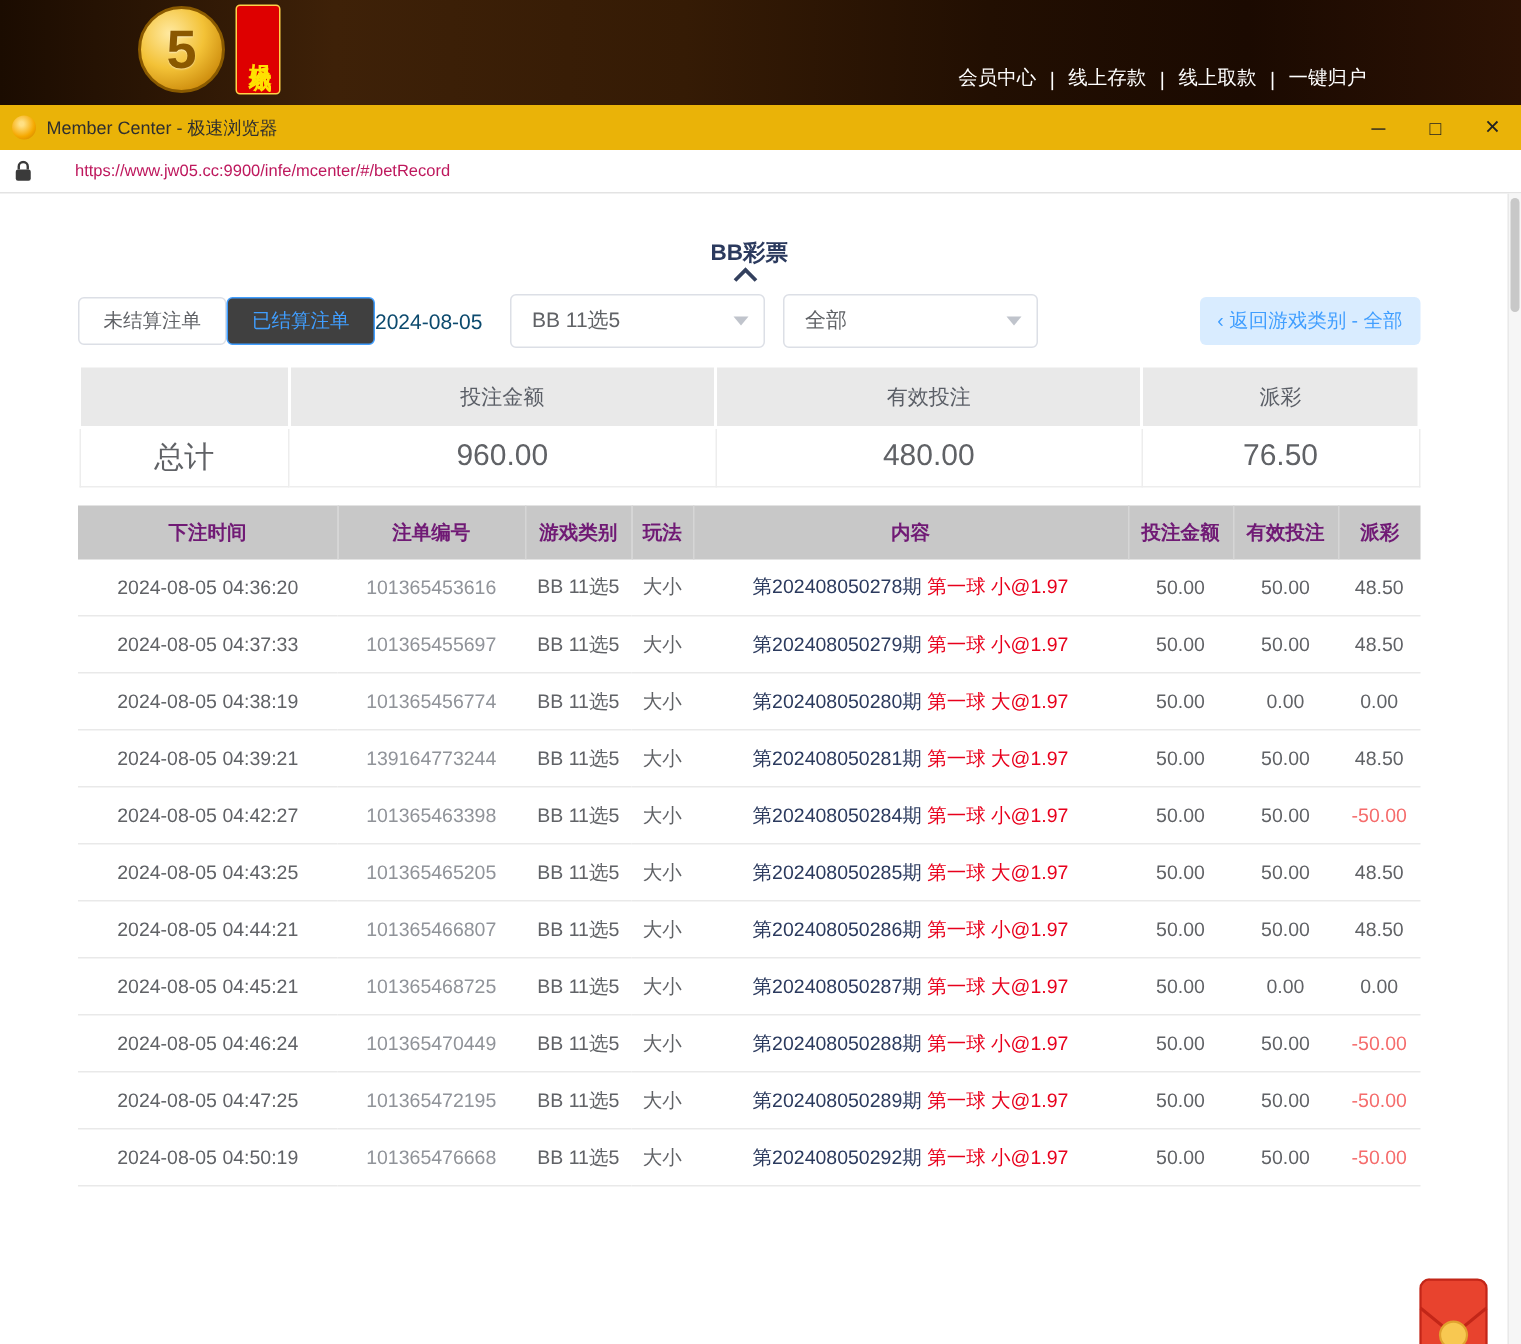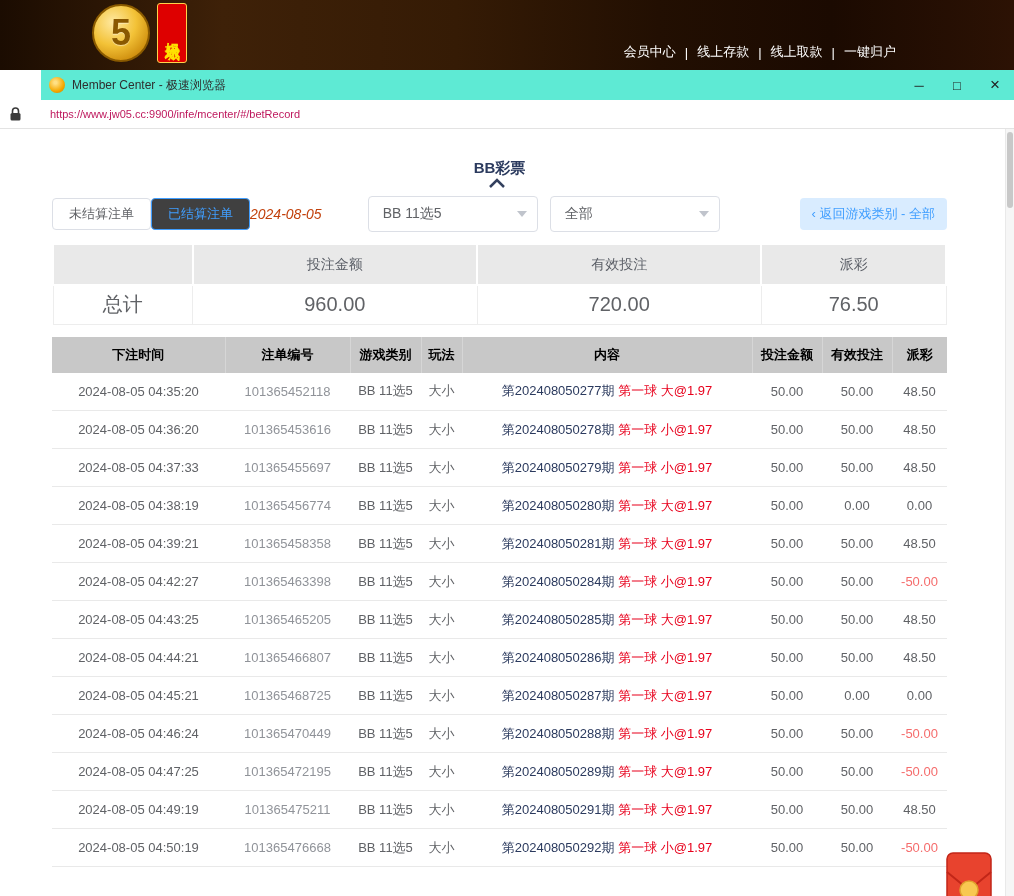--- a/index.html
+++ b/index.html
@@ -36,31 +36,31 @@
   .logo-badge {
     margin-left: 7px;
     width: 30px; height: 60px;
     background: #de0000; border: 1px solid #ffd24a; border-radius: 3px;
     color: #ffe100; font-size: 15px; font-weight: bold;
     writing-mode: vertical-rl; text-orientation: upright;
     display: flex; align-items: center; justify-content: center;
     letter-spacing: 2px;
   }
   .top-links {
-    position: absolute; right: 118px; bottom: 9px;
+    position: absolute; right: 103px; bottom: 9px;
     color: #fff; font-size: 13px;
     display: flex; align-items: center; gap: 9px;
   }
   .top-links a { color: #fff; text-decoration: none; cursor: pointer; }
   .top-links .sep { color: #fff; }
 
   
   .titlebar {
-    height: 30px; background: #5eead4;
-    display: flex; align-items: center; padding-left: 8px; margin-left: 41px;
+    height: 30px; background: #eab308;
+    display: flex; align-items: center; padding-left: 8px;
   }
   .favicon {
     width: 16px; height: 16px; border-radius: 50%;
     background: radial-gradient(circle at 40% 35%, #ffe084 10%, #f5a800 60%, #c47a00);
     margin-right: 7px; flex: none;
   }
   .win-title { font-size: 12px; color: #2f2f2f; }
   .win-controls { margin-left: auto; display: flex; height: 100%; }
   .win-btn {
     width: 38px; height: 100%;
@@ -91,21 +91,21 @@
     height: 32px; padding: 0 16px; border-radius: 4px; font-size: 13px;
     background: #fff; border: 1px solid #dcdfe6; color: #606266;
     display: inline-flex; align-items: center;
   }
   .btn.unsettled { }
   .btn.active {
     border-color: var(--accent-blue, #409eff);
     color: var(--accent-blue, #409eff);
     background: #404040; margin-right: 0;
   }
-  .date { font-size: 14px; color: #c2410c; margin-right: 46px; cursor: pointer; font-style: italic; }
+  .date { font-size: 14px; color: #0c4a6e; margin-right: 18px; cursor: pointer; }
   .select {
     width: 170px; height: 36px; background: #fff;
     border: 1px solid #dcdfe6; border-radius: 4px;
     display: flex; align-items: center; justify-content: space-between;
     padding: 0 10px 0 14px; font-size: 14px; color: #606266;
     margin-right: 12px; cursor: pointer;
   }
   .caret {
     width: 0; height: 0; border-left: 5px solid transparent;
     border-right: 5px solid transparent; border-top: 6px solid #c0c4cc;
@@ -127,21 +127,21 @@
     background: #fff; border: 1px solid #ededed;
     height: 39px; font-size: 20px; color: #606266;
   }
 
   
   table.records {
     width: 100%; border-collapse: collapse; table-layout: fixed;
     text-align: center; margin-top: 12px;
   }
   table.records th {
-    background: var(--table-header-gray, #c8c8c8); color: #000000;
+    background: var(--table-header-gray, #c8c8c8); color: #701a75;
     font-size: 13px; font-weight: bold; height: 36px;
     border-right: 1px solid #d6d6d6;
   }
   table.records th:last-child { border-right: none; }
   table.records td {
     background: #fff; height: 38px; font-size: 13px; color: #606266;
     border-bottom: 1px solid #e9e9e9;
     overflow: hidden; white-space: nowrap;
   }
   table.records td[data-cell="id"] { color: #909399; }
@@ -239,21 +239,21 @@
         <th></th>
         <th>投注金额</th>
         <th>有效投注</th>
         <th>派彩</th>
       </tr>
     </thead>
     <tbody>
       <tr>
         <td>总计</td>
         <td>960.00</td>
-        <td>720.00</td>
+        <td>480.00</td>
         <td>76.50</td>
       </tr>
     </tbody>
   </table>
 
   <table class="records">
     <colgroup>
       <col style="width:173px">
         <col style="width:125px">
         <col style="width:71px">
@@ -269,30 +269,20 @@
         <th>注单编号</th>
         <th>游戏类别</th>
         <th>玩法</th>
         <th>内容</th>
         <th>投注金额</th>
         <th>有效投注</th>
         <th>派彩</th>
       </tr>
     </thead>
     <tbody>
-  <tr>
-    <td data-cell="time">2024-08-05 04:35:20</td>
-    <td data-cell="id">101365452118</td>
-    <td data-cell="game">BB 11选5</td>
-    <td data-cell="play">大小</td>
-    <td><span class="period" data-cell="period">第202408050277期</span> <span class="pick" data-cell="pick">第一球 大@1.97</span></td>
-    <td data-cell="bet">50.00</td>
-    <td data-cell="valid">50.00</td>
-    <td data-cell="payout">48.50</td>
-  </tr>
 
   <tr>
     <td data-cell="time">2024-08-05 04:36:20</td>
     <td data-cell="id">101365453616</td>
     <td data-cell="game">BB 11选5</td>
     <td data-cell="play">大小</td>
     <td><span class="period" data-cell="period">第202408050278期</span> <span class="pick" data-cell="pick">第一球 小@1.97</span></td>
     <td data-cell="bet">50.00</td>
     <td data-cell="valid">50.00</td>
     <td data-cell="payout">48.50</td>
@@ -315,21 +305,21 @@
     <td data-cell="game">BB 11选5</td>
     <td data-cell="play">大小</td>
     <td><span class="period" data-cell="period">第202408050280期</span> <span class="pick" data-cell="pick">第一球 大@1.97</span></td>
     <td data-cell="bet">50.00</td>
     <td data-cell="valid">0.00</td>
     <td data-cell="payout">0.00</td>
   </tr>
 
   <tr>
     <td data-cell="time">2024-08-05 04:39:21</td>
-    <td data-cell="id">101365458358</td>
+    <td data-cell="id">139164773244</td>
     <td data-cell="game">BB 11选5</td>
     <td data-cell="play">大小</td>
     <td><span class="period" data-cell="period">第202408050281期</span> <span class="pick" data-cell="pick">第一球 大@1.97</span></td>
     <td data-cell="bet">50.00</td>
     <td data-cell="valid">50.00</td>
     <td data-cell="payout">48.50</td>
   </tr>
 
   <tr>
     <td data-cell="time">2024-08-05 04:42:27</td>
@@ -391,30 +381,20 @@
     <td data-cell="id">101365472195</td>
     <td data-cell="game">BB 11选5</td>
     <td data-cell="play">大小</td>
     <td><span class="period" data-cell="period">第202408050289期</span> <span class="pick" data-cell="pick">第一球 大@1.97</span></td>
     <td data-cell="bet">50.00</td>
     <td data-cell="valid">50.00</td>
     <td data-cell="payout" class="neg">-50.00</td>
   </tr>
 
 
-  <tr>
-    <td data-cell="time">2024-08-05 04:49:19</td>
-    <td data-cell="id">101365475211</td>
-    <td data-cell="game">BB 11选5</td>
-    <td data-cell="play">大小</td>
-    <td><span class="period" data-cell="period">第202408050291期</span> <span class="pick" data-cell="pick">第一球 大@1.97</span></td>
-    <td data-cell="bet">50.00</td>
-    <td data-cell="valid">50.00</td>
-    <td data-cell="payout">48.50</td>
-  </tr>
 
   <tr>
     <td data-cell="time">2024-08-05 04:50:19</td>
     <td data-cell="id">101365476668</td>
     <td data-cell="game">BB 11选5</td>
     <td data-cell="play">大小</td>
     <td><span class="period" data-cell="period">第202408050292期</span> <span class="pick" data-cell="pick">第一球 小@1.97</span></td>
     <td data-cell="bet">50.00</td>
     <td data-cell="valid">50.00</td>
     <td data-cell="payout" class="neg">-50.00</td>

